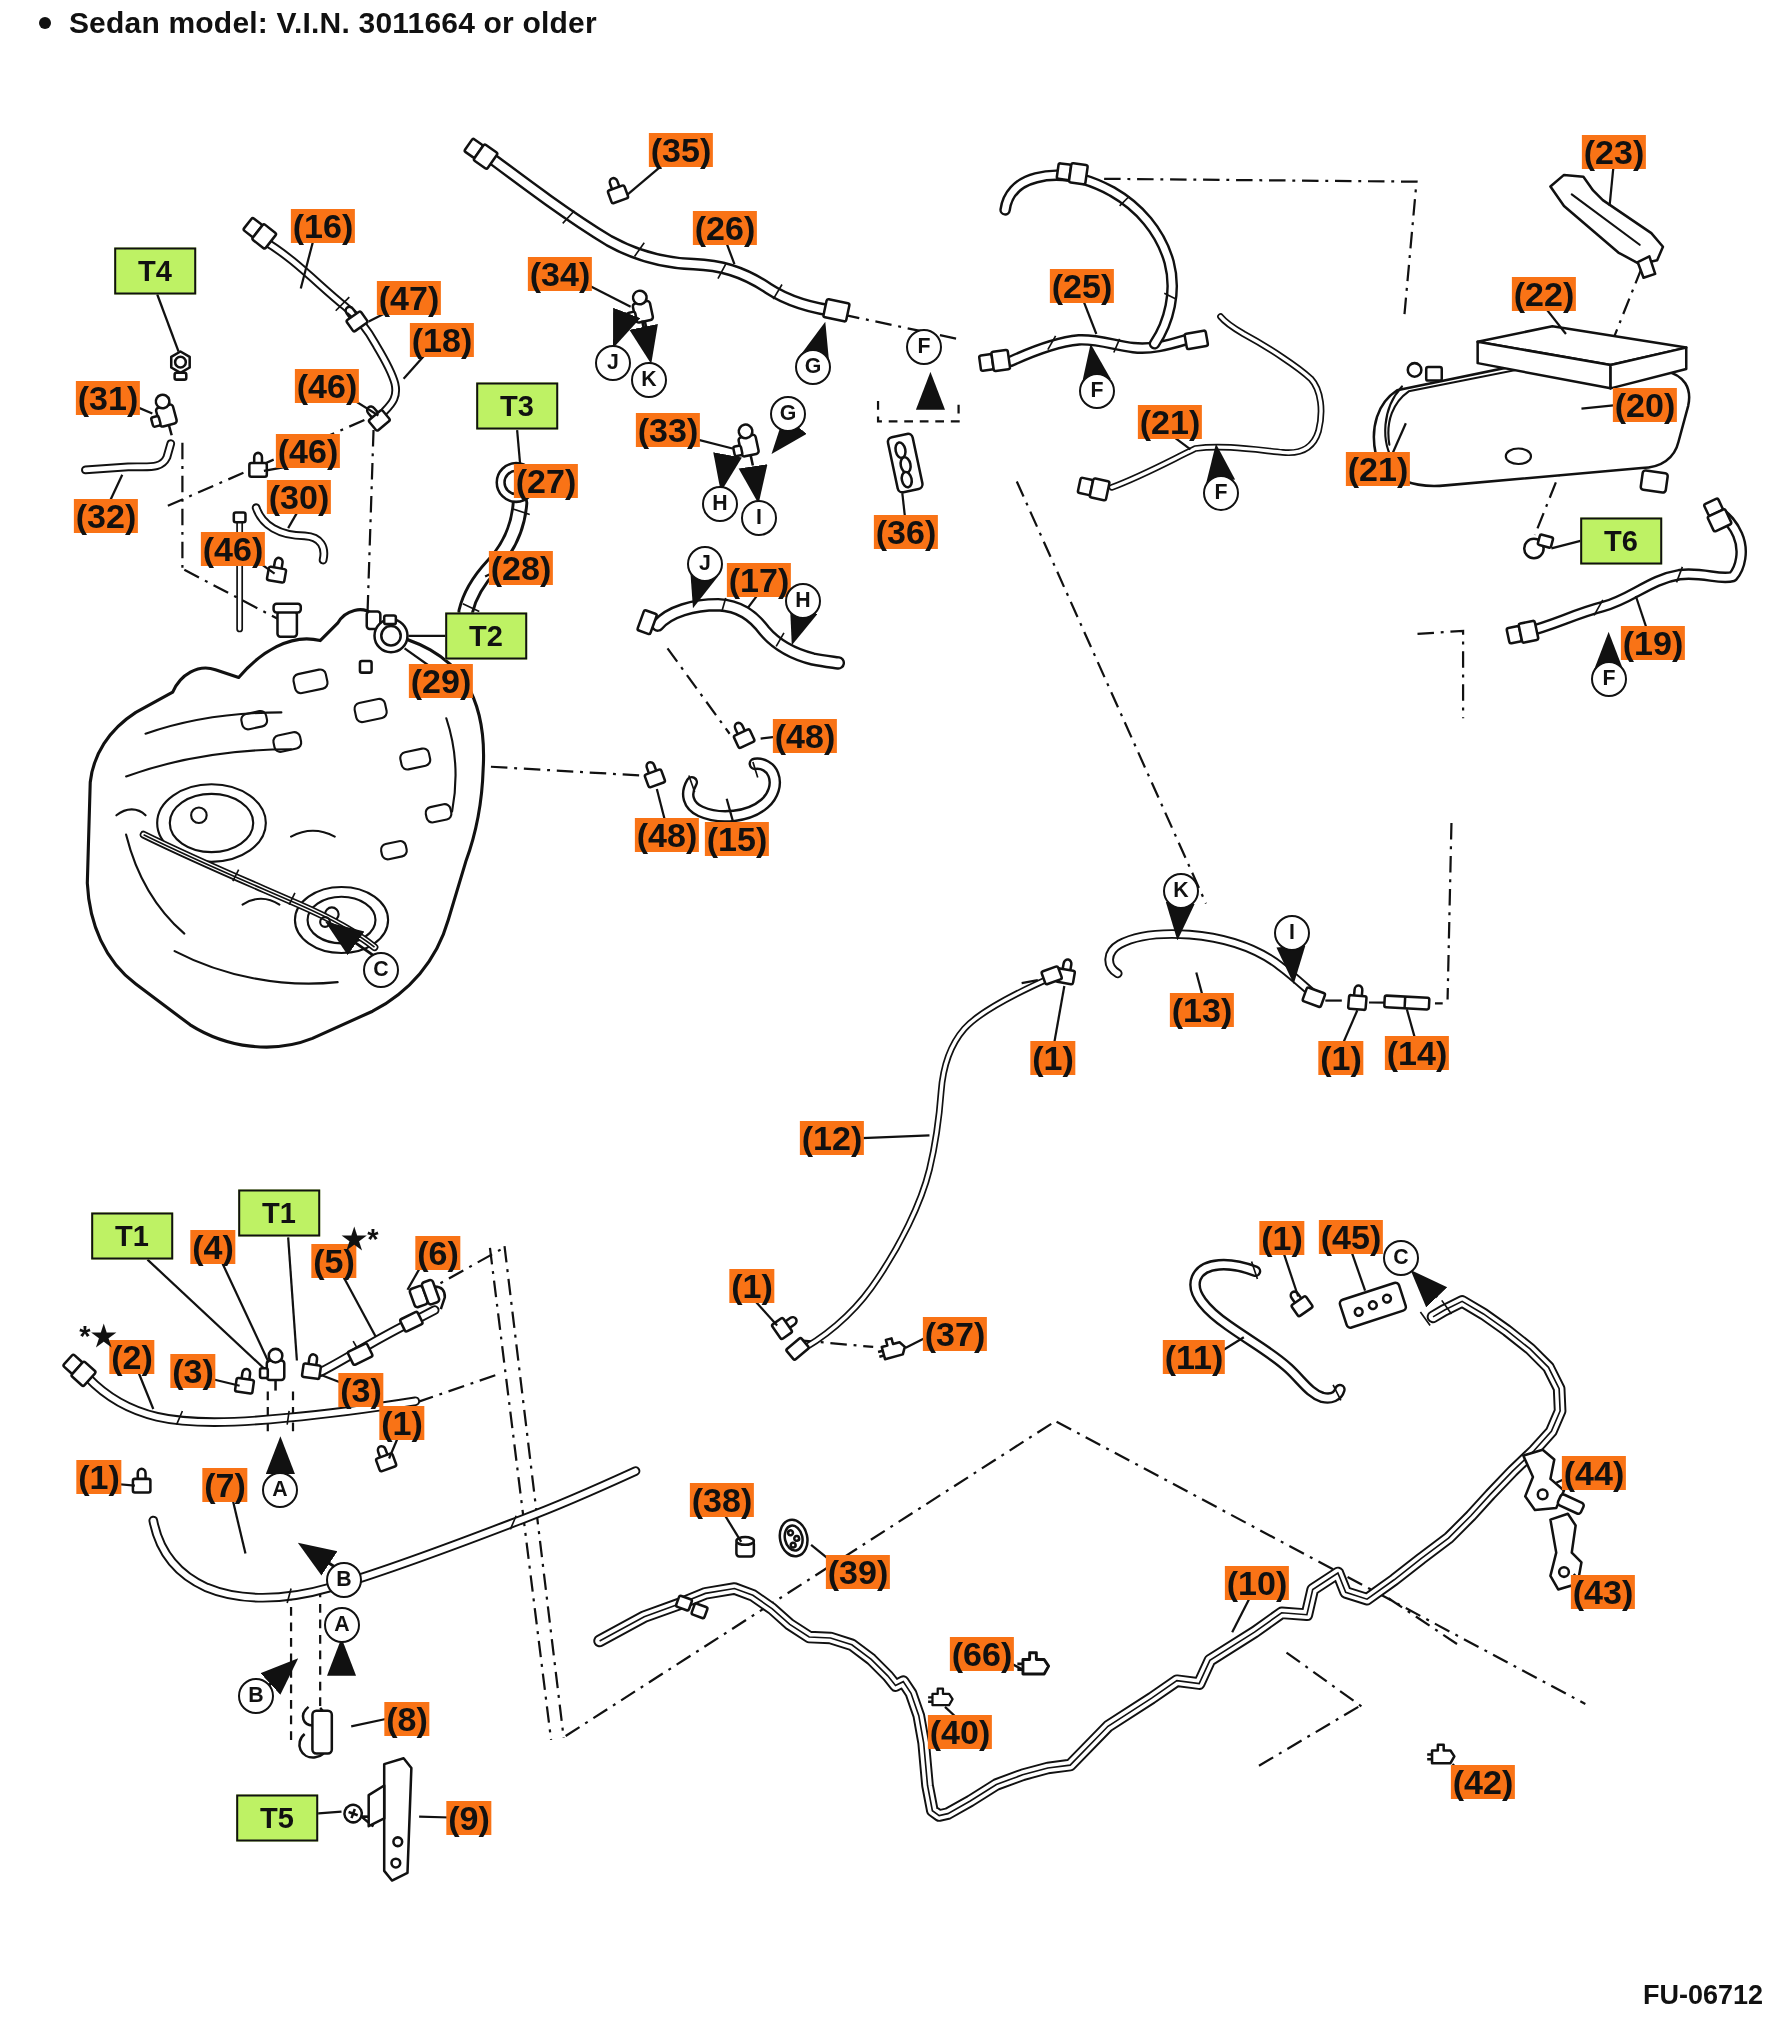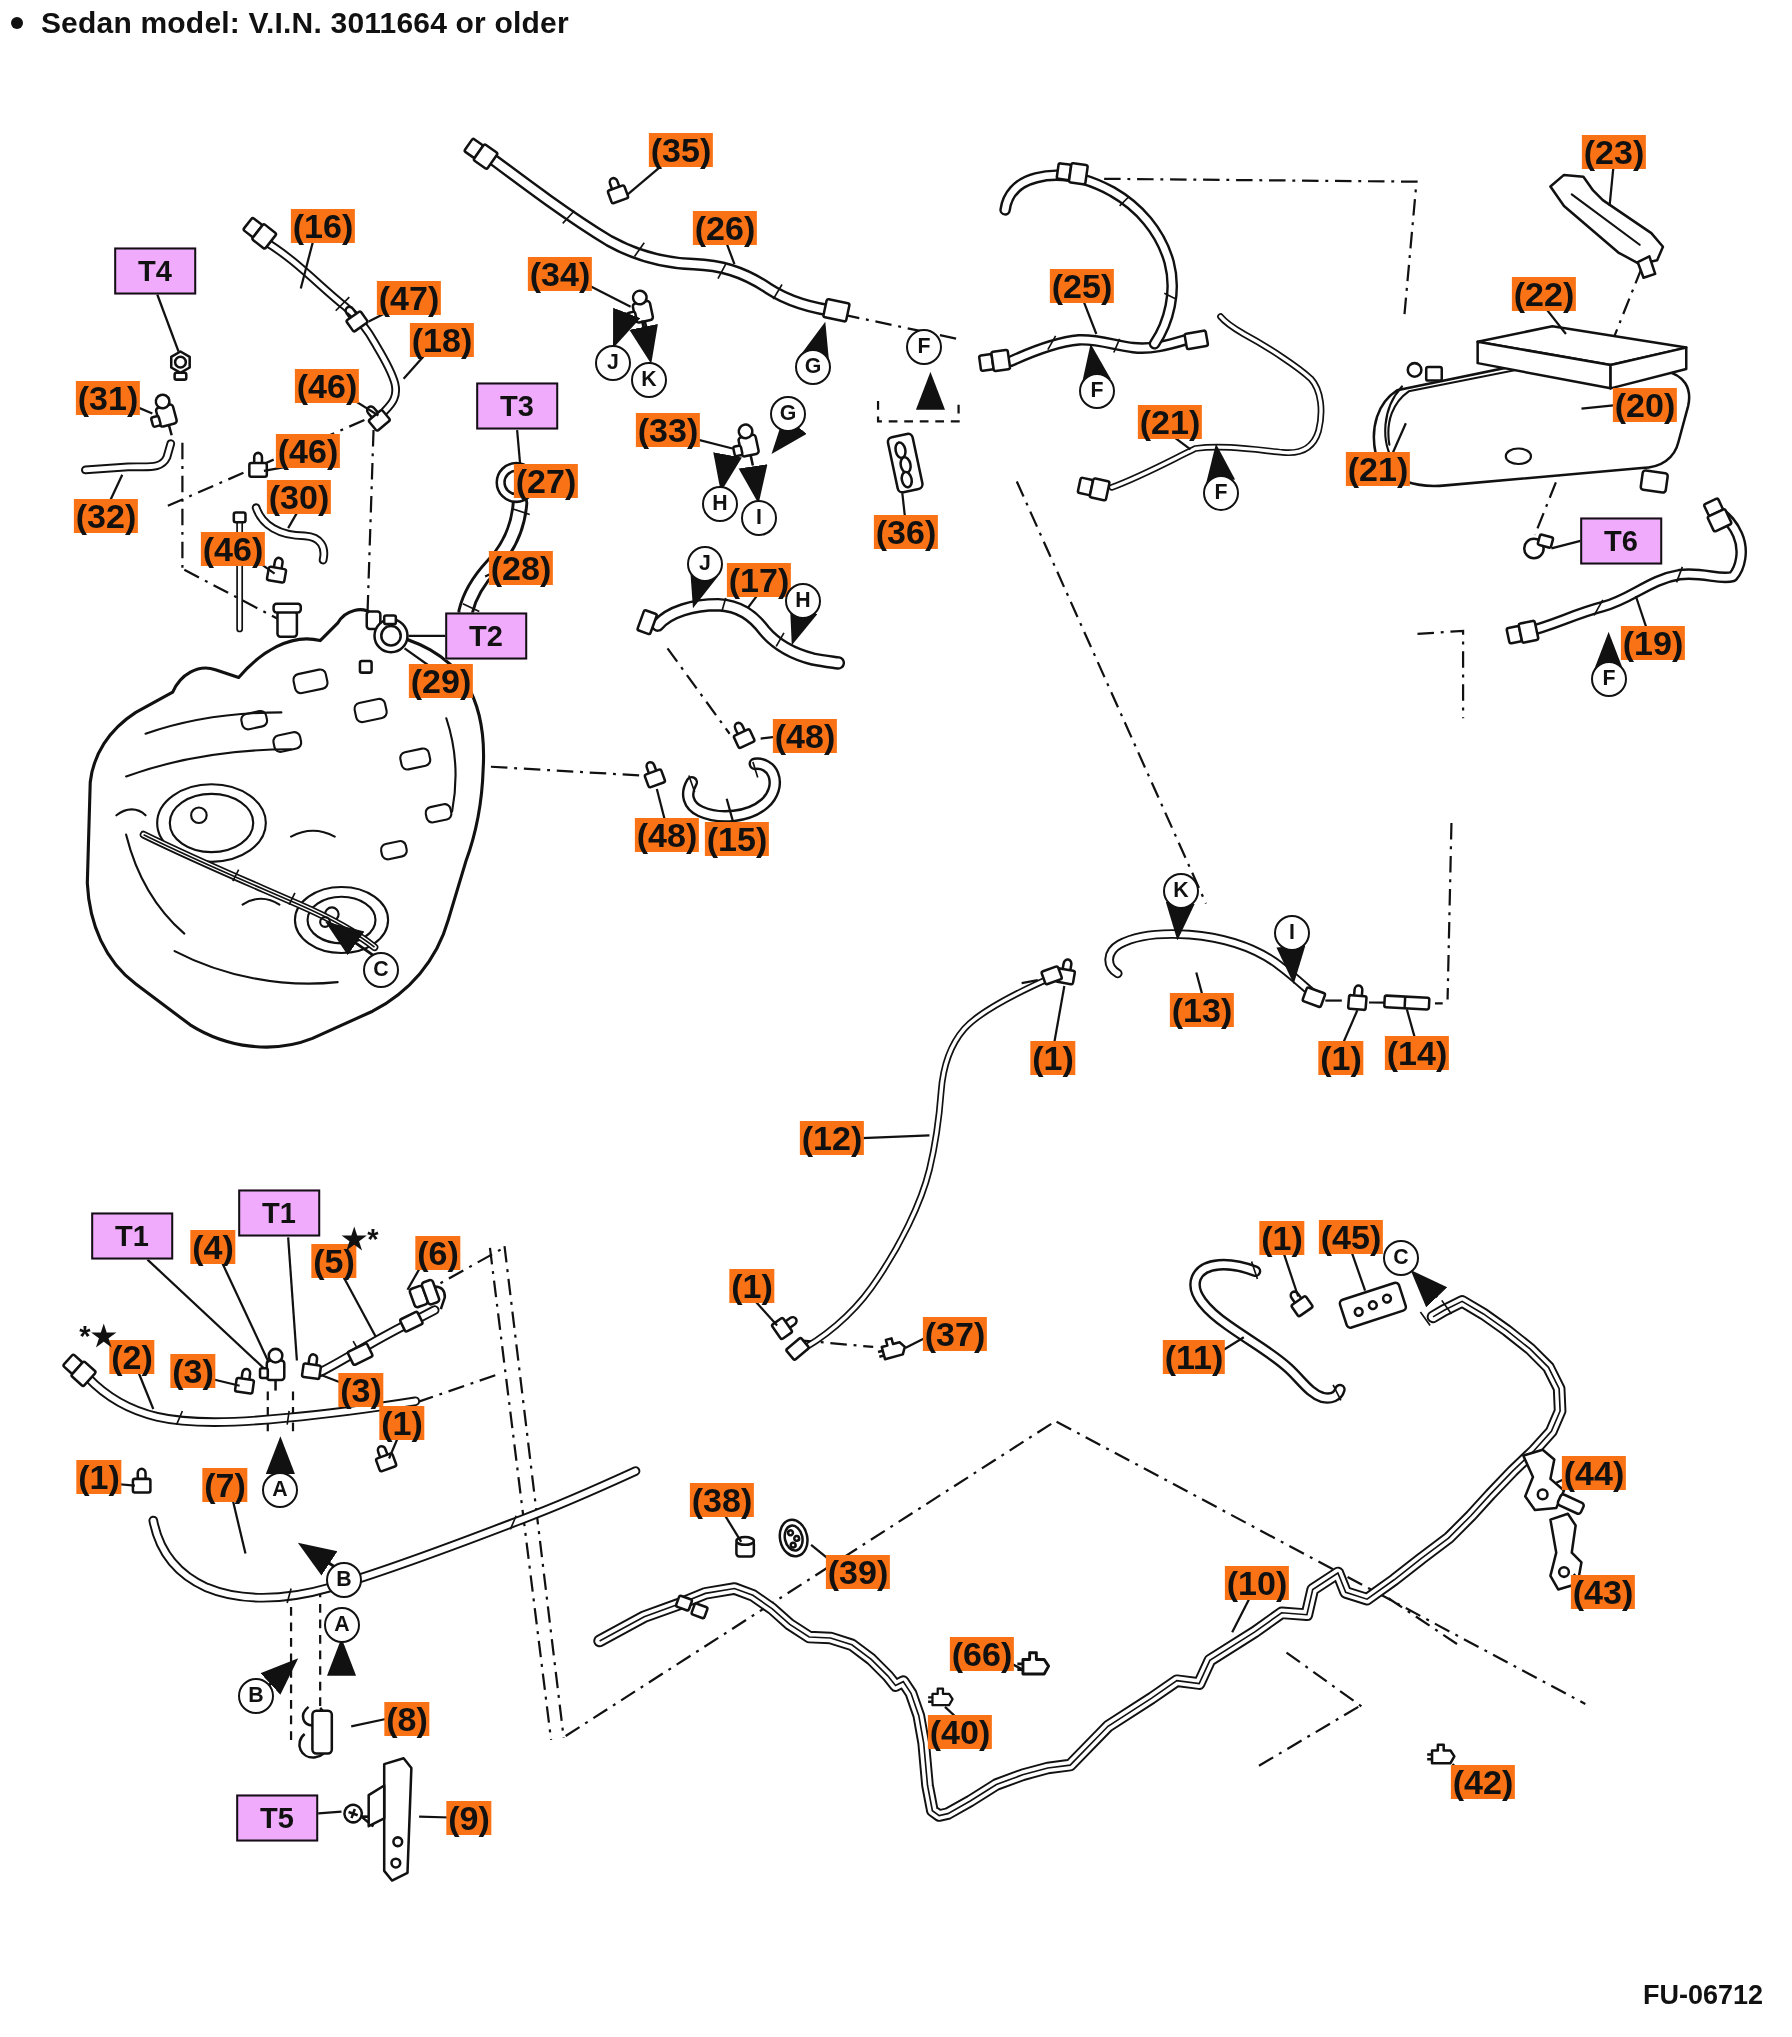--- a/index.html
+++ b/index.html
@@ -6,25 +6,25 @@
   #canvas{position:relative;width:1792px;height:2038px;background:#fff;overflow:hidden;
           font-family:"Liberation Sans",sans-serif;color:#111;}
   #art{position:absolute;left:0;top:0;}
   #labels{position:absolute;left:0;top:0;width:100%;height:100%;pointer-events:none;}
   .callout{position:absolute;transform:translate(-50%,-50%);font-size:34px;font-weight:bold;
            white-space:nowrap;background:#f97316;padding:0 1.9px;line-height:1;}
   .circle-letter{position:absolute;transform:translate(-50%,-50%);width:32px;height:32px;
            border:2.9px solid #111;border-radius:50%;background:#fff;font-size:21.3px;font-weight:bold;
            display:flex;align-items:center;justify-content:center;line-height:1;}
   .boxed-label{position:absolute;transform:translate(-50%,-50%);min-width:66px;height:43px;
-           border:2.9px solid #111;background:#f0abfc;font-size:29px;font-weight:bold;
+           border:2.9px solid #111;background:#bef264;font-size:29px;font-weight:bold;
            display:flex;align-items:center;justify-content:center;padding:0 5.8px;line-height:1;}
   .star-symbol{position:absolute;transform:translate(-50%,-50%);font-size:29px;font-weight:bold;
            white-space:nowrap;line-height:1;}
-  .header{position:absolute;left:3px;top:5.8px;}
+  .header{position:absolute;left:31px;top:5.8px;}
   .bullet-row{display:flex;align-items:center;margin-bottom:5.8px;}
   .dot{width:12.6px;height:12.6px;border-radius:50%;background:#111;margin:0 17.5px 0 7.8px;flex:0 0 auto;}
   .bullet-text{font-size:30px;font-weight:bold;letter-spacing:0.2px;}
   .figure-code{position:absolute;right:29px;bottom:27px;font-size:27px;font-weight:600;}
   
   .o17{stroke:#111;stroke-width:17;fill:none;stroke-linecap:round;stroke-linejoin:round}
   .i11{stroke:#fff;stroke-width:11;fill:none;stroke-linecap:round;stroke-linejoin:round}
   .o14{stroke:#111;stroke-width:14;fill:none;stroke-linecap:round;stroke-linejoin:round}
   .o13{stroke:#111;stroke-width:13;fill:none;stroke-linecap:round;stroke-linejoin:round}
   .i9{stroke:#fff;stroke-width:9;fill:none;stroke-linecap:round;stroke-linejoin:round}

